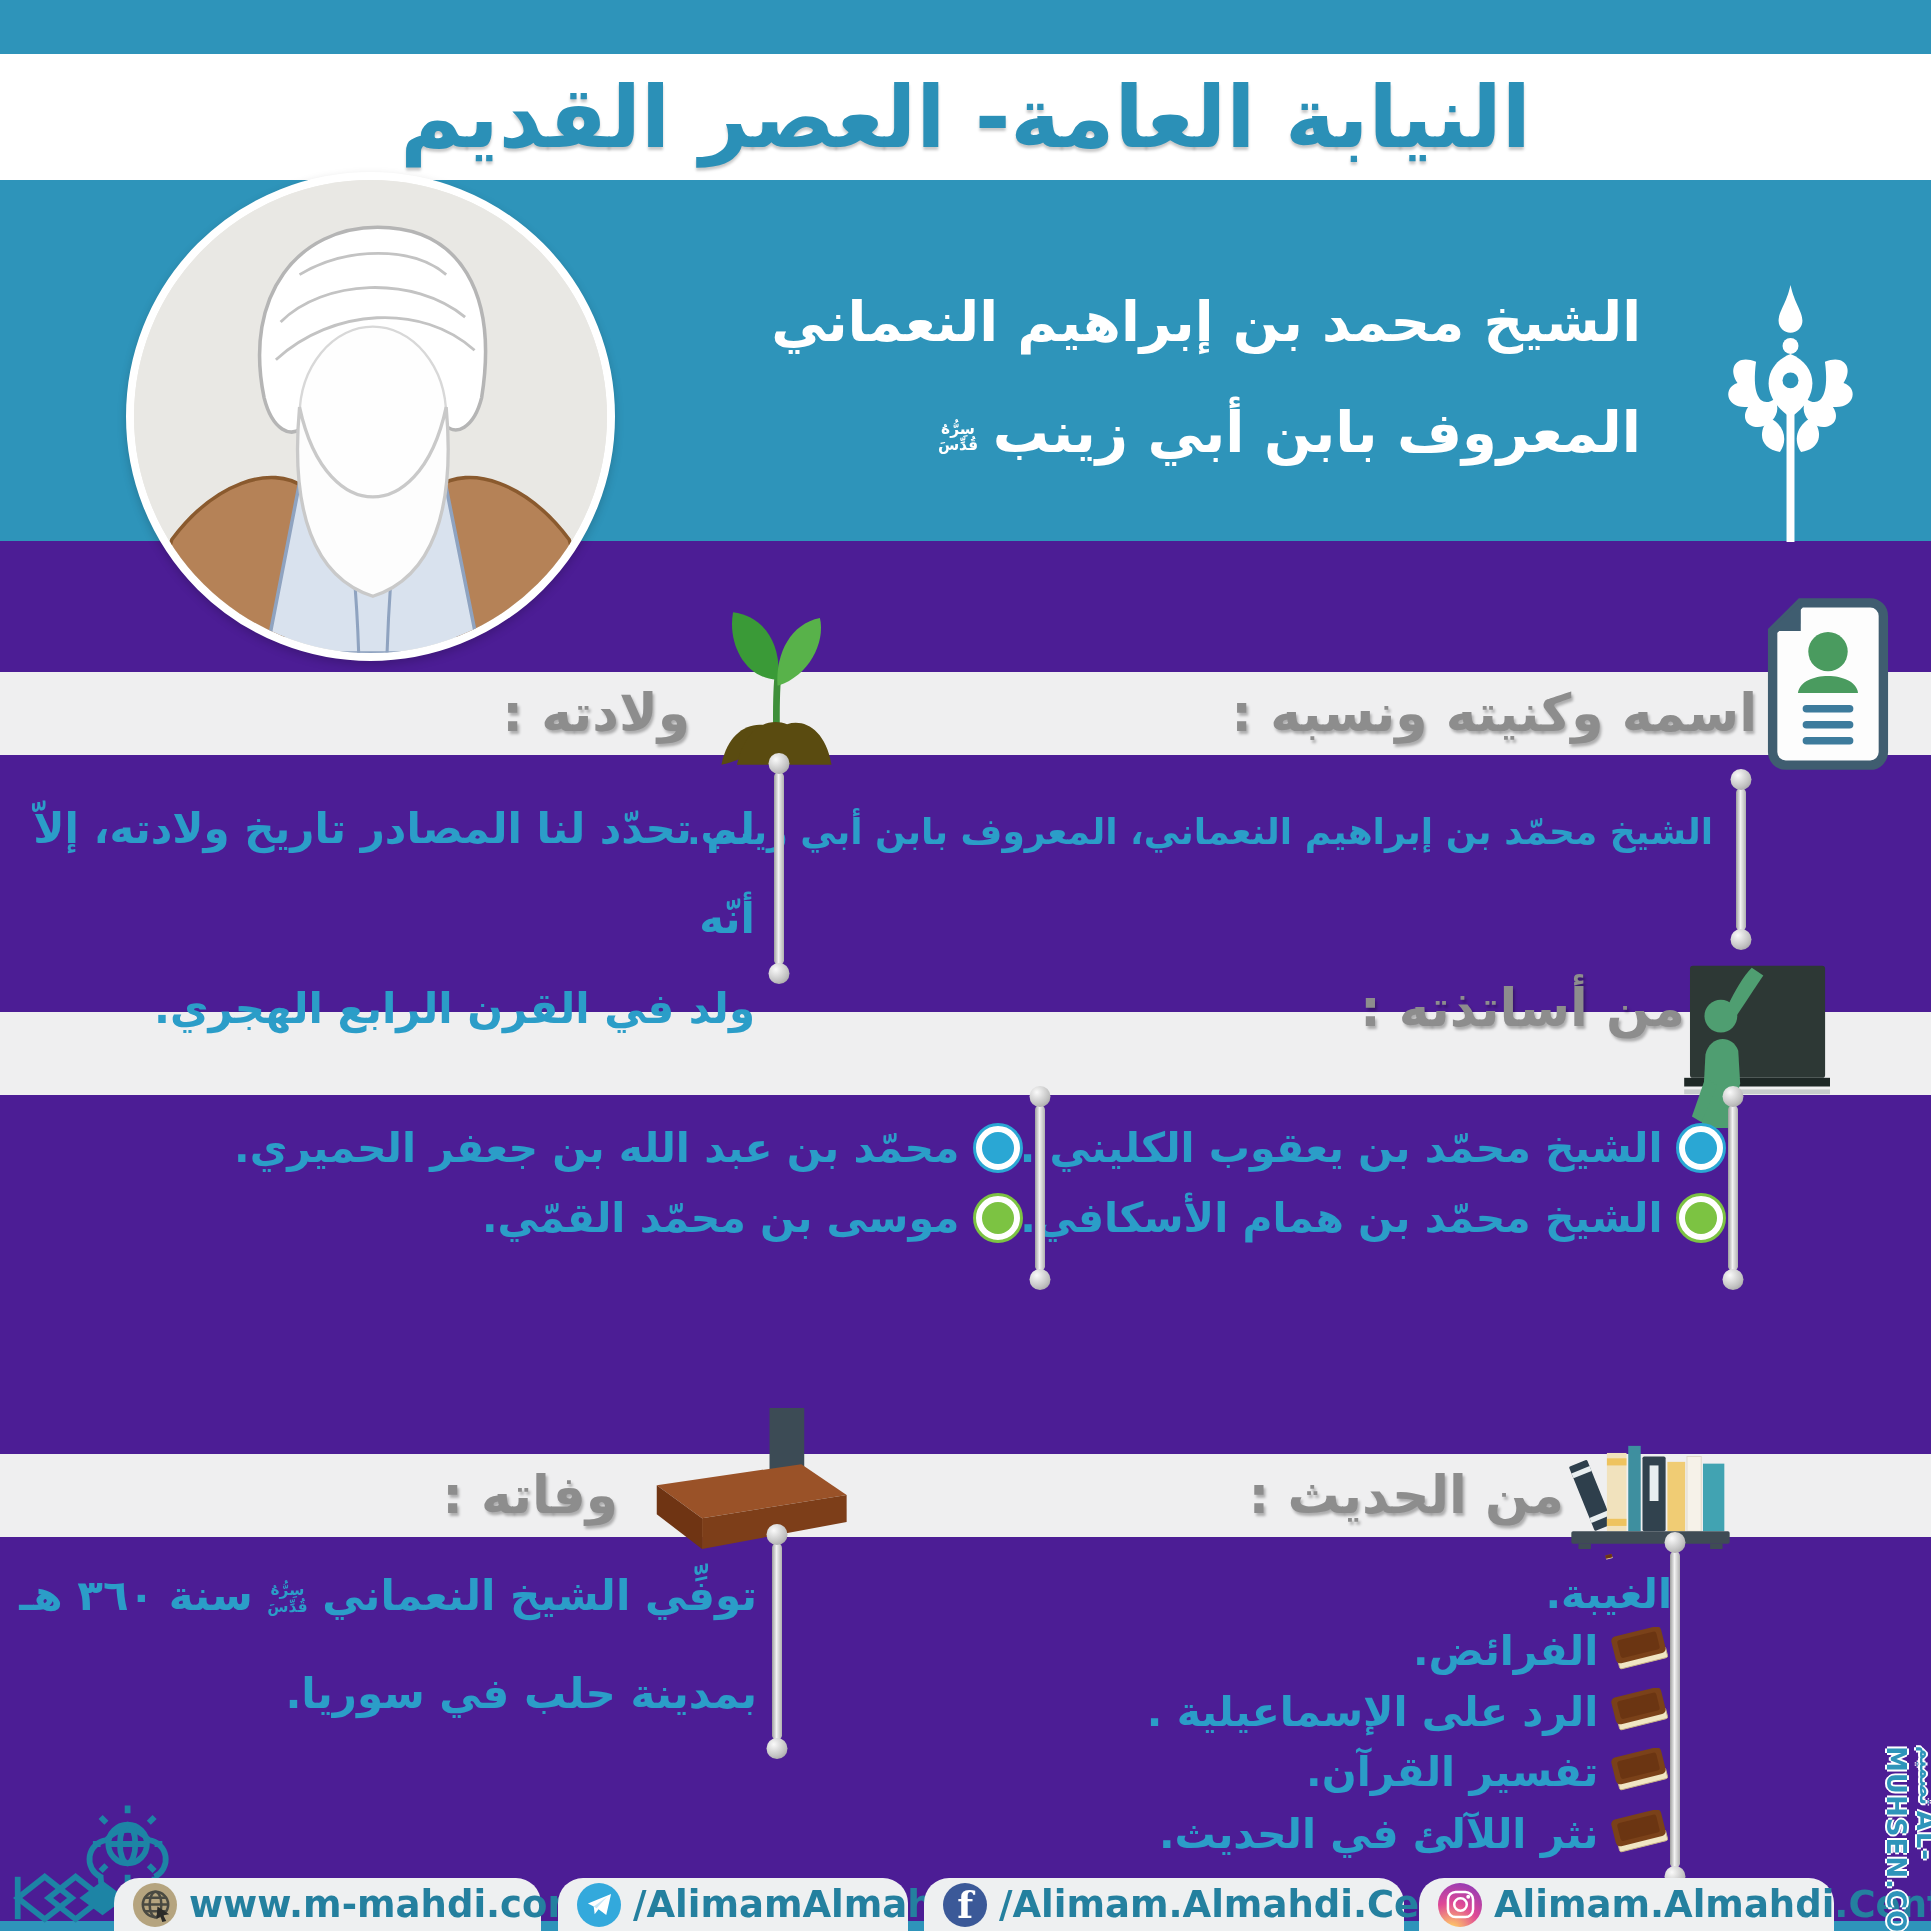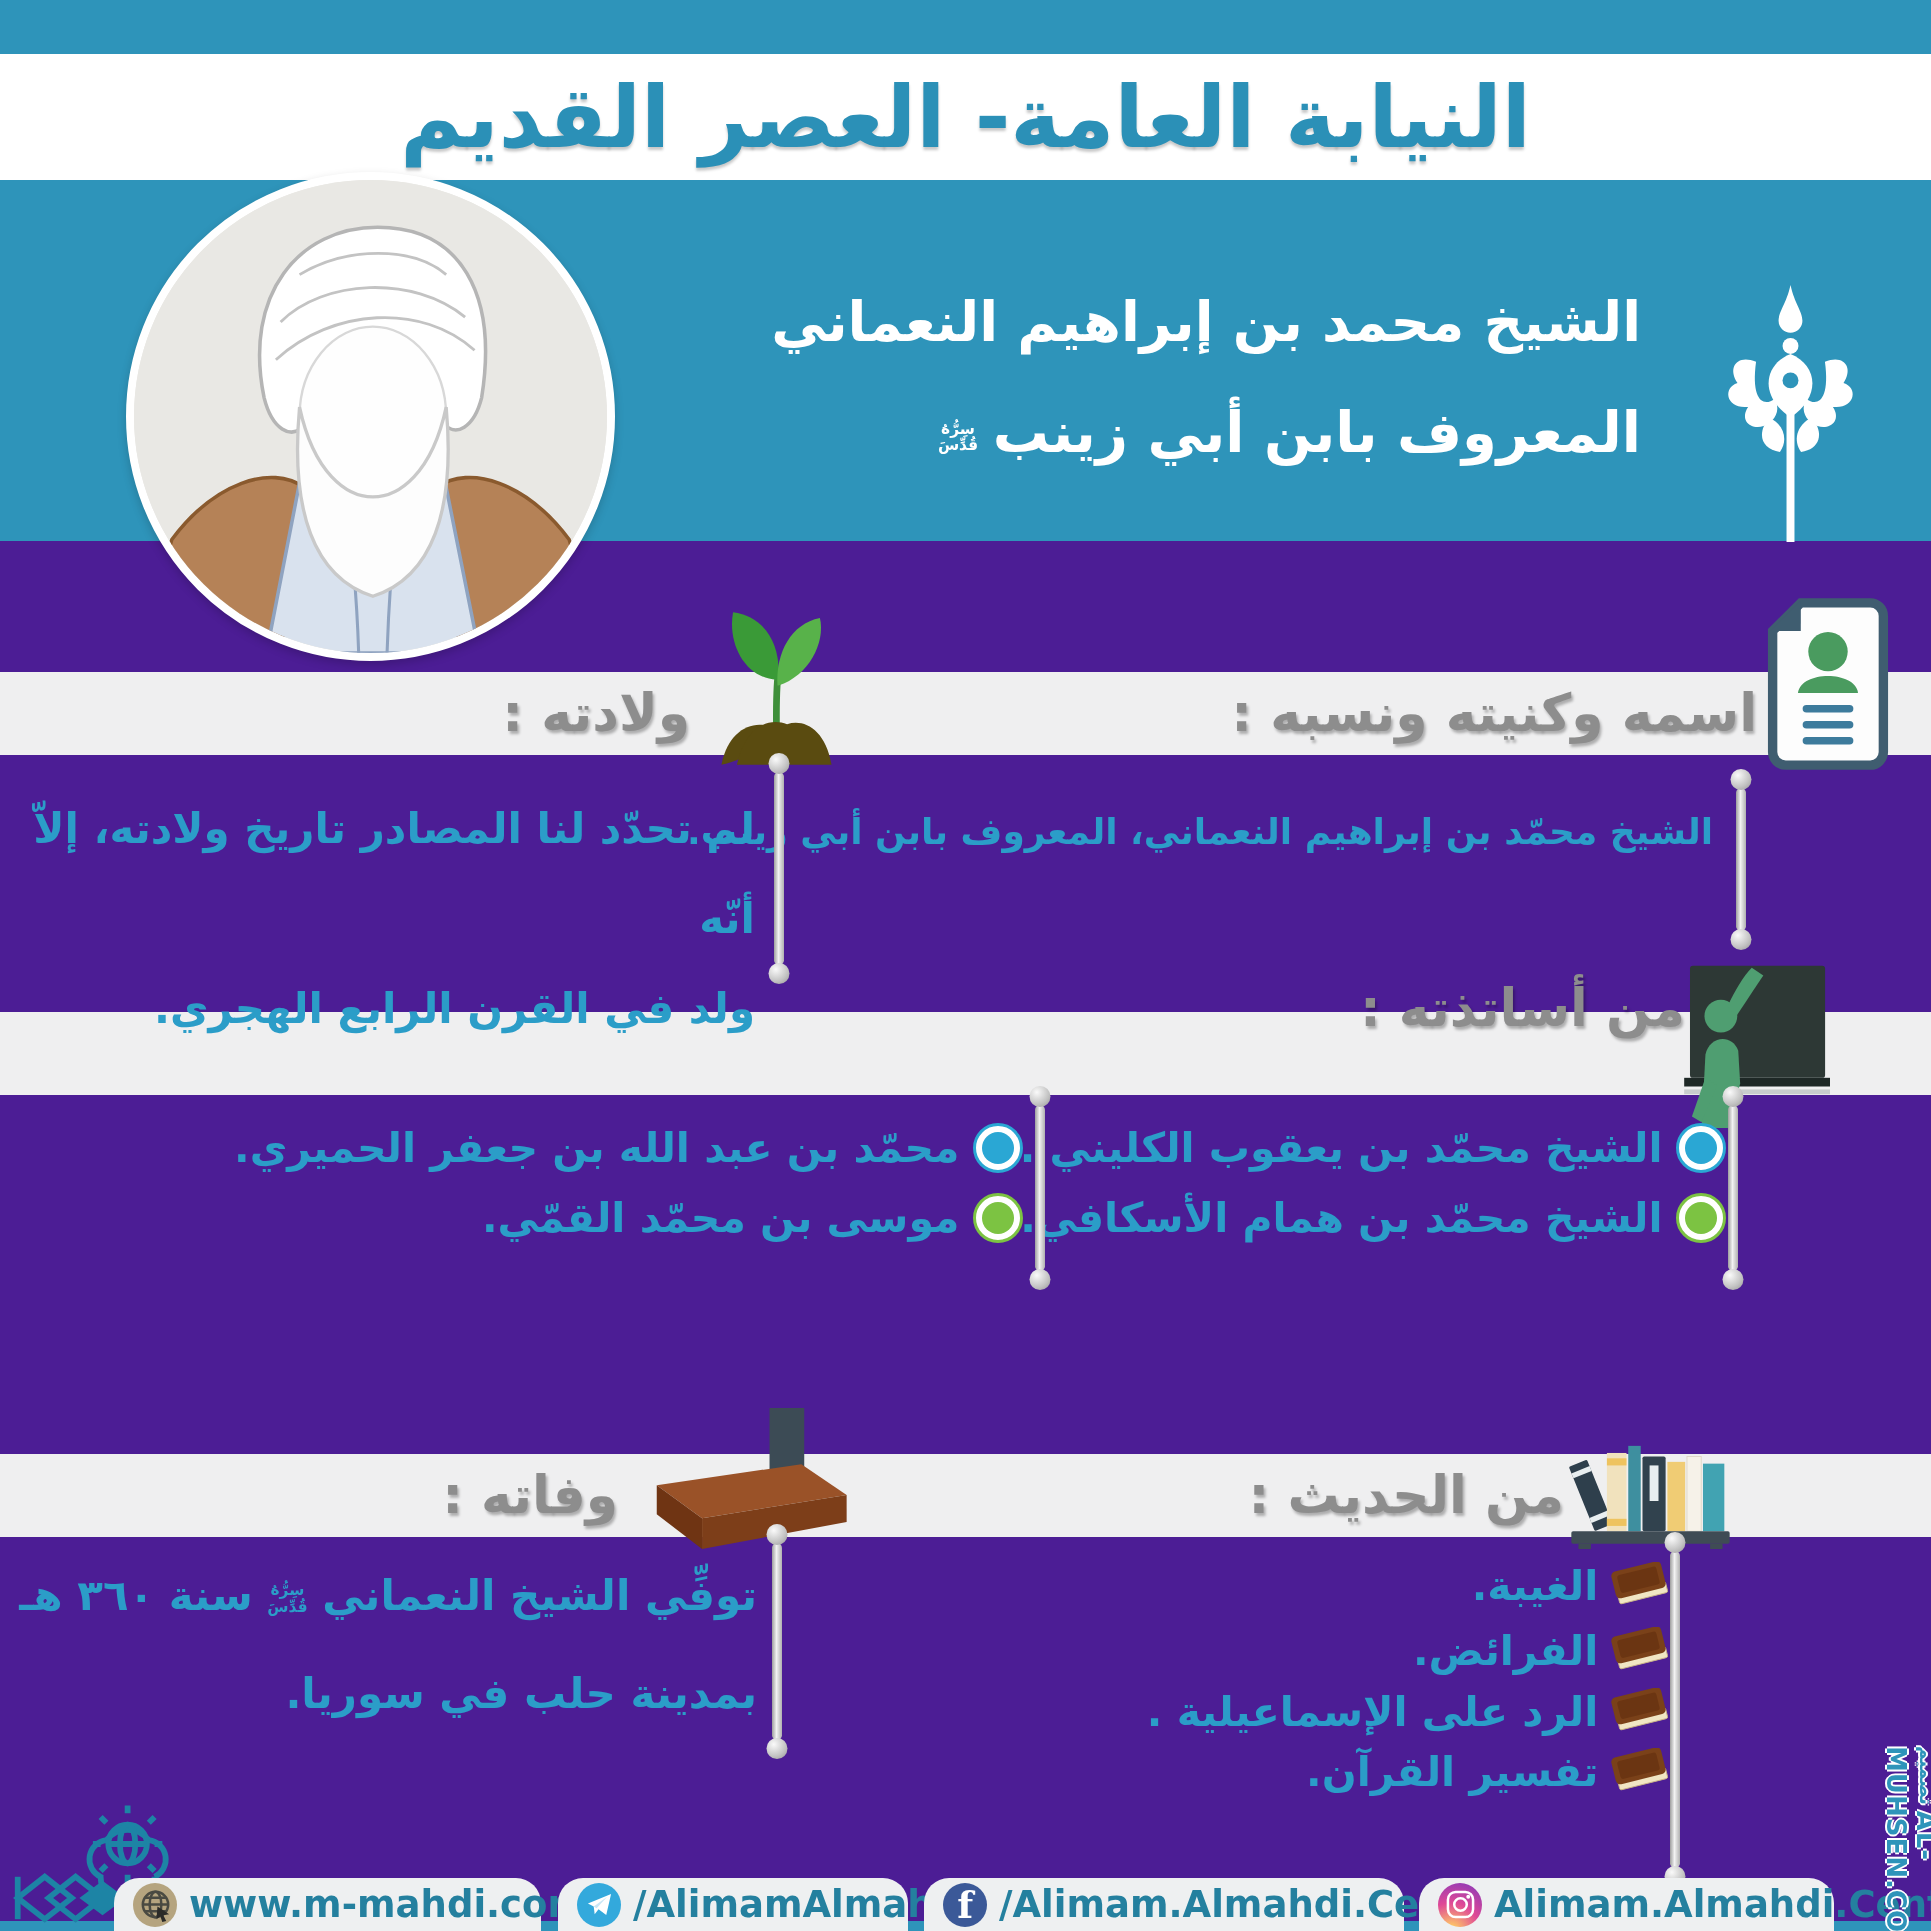--- a/index.html
+++ b/index.html
@@ -207,21 +207,21 @@
       <rect x="94" y="34" width="10" height="40" fill="#e8eef0"></rect>
       <rect x="114" y="30" width="20" height="78" fill="#f0cc74"></rect>
       <rect x="136" y="24" width="16" height="84" fill="#f6f2e9" stroke="#ddd5c5"></rect>
       <rect x="154" y="32" width="24" height="76" fill="#41a3b2"></rect>
       <rect x="6" y="108" width="178" height="14" rx="2" fill="#3f4c55"></rect>
       <rect x="14" y="122" width="14" height="6" fill="#3f4c55"></rect>
       <rect x="162" y="122" width="14" height="6" fill="#3f4c55"></rect>
     </svg>
   </div>
   <div class="abs pin" style="left:1670px;top:1551px;height:317px;"></div>
-  <div class="abs wrow" style="right:259px;top:1554px;">
+  <div class="abs wrow" style="right:259px;top:1554px;flex-direction:column;">
     <svg width="64" height="48" viewBox="0 0 70 52">
         <g transform="rotate(-14 35 26)">
           <rect x="9" y="28" width="54" height="12" rx="2" fill="#f1e6c4" stroke="#c9b388"></rect>
           <rect x="7" y="4" width="56" height="30" rx="5" fill="#7a4119"></rect>
           <rect x="13" y="9" width="44" height="20" rx="3" fill="#6b3512"></rect>
         </g>
       </svg>
     <span class="txt bluetext">الغيبة.</span>
   </div>
   <div class="abs wrow" style="right:259px;top:1619px;">
@@ -246,20 +246,30 @@
   </div>
   <div class="abs wrow" style="right:259px;top:1740px;">
     <svg width="64" height="48" viewBox="0 0 70 52">
         <g transform="rotate(-14 35 26)">
           <rect x="9" y="28" width="54" height="12" rx="2" fill="#f1e6c4" stroke="#c9b388"></rect>
           <rect x="7" y="4" width="56" height="30" rx="5" fill="#7a4119"></rect>
           <rect x="13" y="9" width="44" height="20" rx="3" fill="#6b3512"></rect>
         </g>
       </svg>
     <span class="txt bluetext">تفسير القرآن.</span>
+  </div>
+  <div class="abs wrow" style="right:259px;top:1802px;">
+    <svg width="64" height="48" viewBox="0 0 70 52">
+        <g transform="rotate(-14 35 26)">
+          <rect x="9" y="28" width="54" height="12" rx="2" fill="#f1e6c4" stroke="#c9b388"></rect>
+          <rect x="7" y="4" width="56" height="30" rx="5" fill="#7a4119"></rect>
+          <rect x="13" y="9" width="44" height="20" rx="3" fill="#6b3512"></rect>
+        </g>
+      </svg>
+    <span class="txt bluetext">نثر اللآلئ في الحديث.</span>
   </div>
 
   <div class="abs sechead" style="right:1313px;top:1454px;">وفاته :</div>
   <div class="abs" style="left:623px;top:1408px;">
     <svg width="241" height="147" viewBox="0 0 250 152">
       <path d="M152,0 a18,18 0 0 1 36,0 L188,72 L152,72 Z" fill="#3c4b55"></path>
       <polygon points="35,80 185,58 232,90 82,114" fill="#9a5228"></polygon>
       <polygon points="35,80 82,114 82,146 35,110" fill="#6f3413"></polygon>
       <polygon points="82,114 232,90 232,118 82,146" fill="#7d3e19"></polygon>
     </svg>

